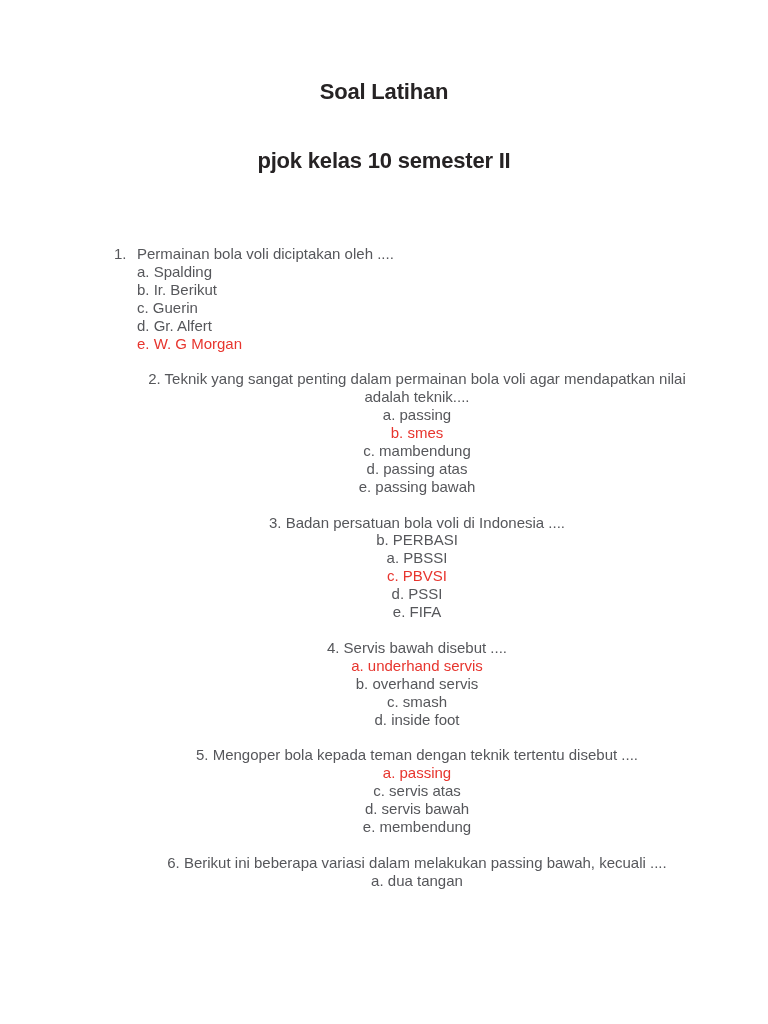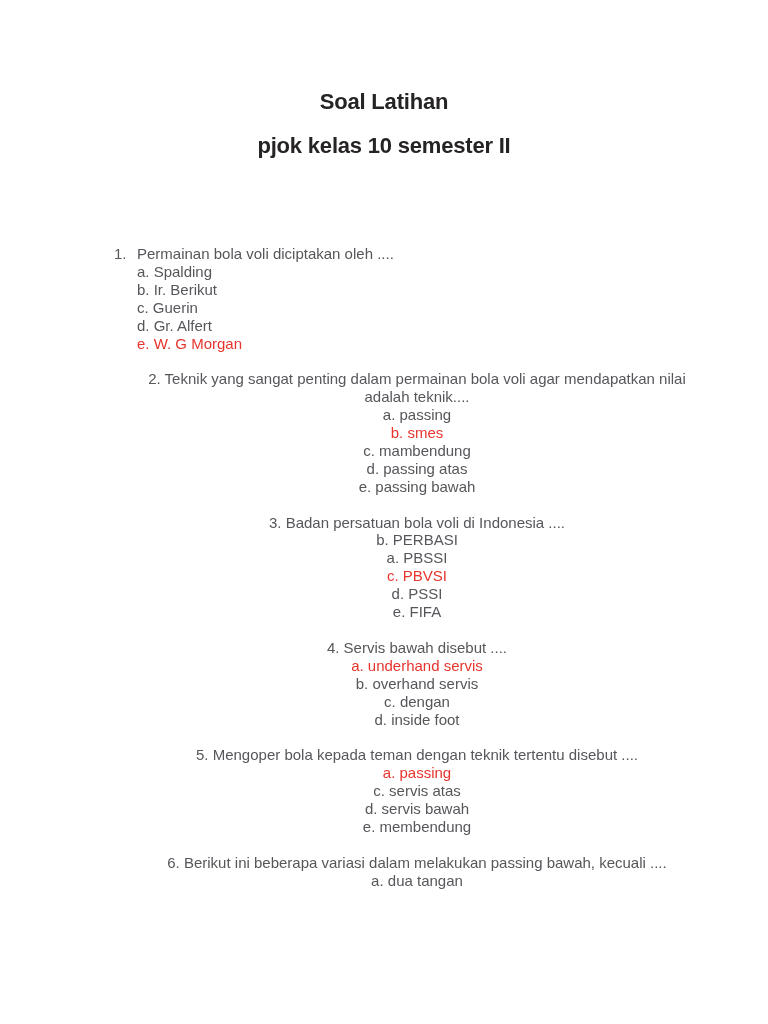--- a/index.html
+++ b/index.html
@@ -26,22 +26,22 @@
     position: absolute;
     left: 0;
     width: 768px;
     text-align: center;
     font-weight: bold;
     font-size: 22px;
     line-height: 24px;
     color: var(--title-color);
     letter-spacing: -0.2px;
   }
-  .title { top: 90px; }
-  .subtitle { top: 134px; }
+  .title { top: 80px; }
+  .subtitle { top: 149px; }
   .questions {
     position: absolute;
     left: 137px;
     top: 245px;
     width: 560px;
     font-size: 15px;
     line-height: 17.9px;
     color: var(--body-color);
   }
   .question { position: relative; }
@@ -83,21 +83,21 @@
         <div class="line option">b. PERBASI</div>
         <div class="line option">a. PBSSI</div>
         <div class="line option answer">c. PBVSI</div>
         <div class="line option">d. PSSI</div>
         <div class="line option">e. FIFA</div>
       </div>
       <div class="question">
         <div class="line qline">4. Servis bawah disebut ....</div>
         <div class="line option answer">a. underhand servis</div>
         <div class="line option">b. overhand servis</div>
-        <div class="line option">c. dengan</div>
+        <div class="line option">c. smash</div>
         <div class="line option">d. inside foot</div>
       </div>
       <div class="question">
         <div class="line qline">5. Mengoper bola kepada teman dengan teknik tertentu disebut ....</div>
         <div class="line option answer">a. passing</div>
         <div class="line option">c. servis atas</div>
         <div class="line option">d. servis bawah</div>
         <div class="line option">e. membendung</div>
       </div>
       <div class="question">

